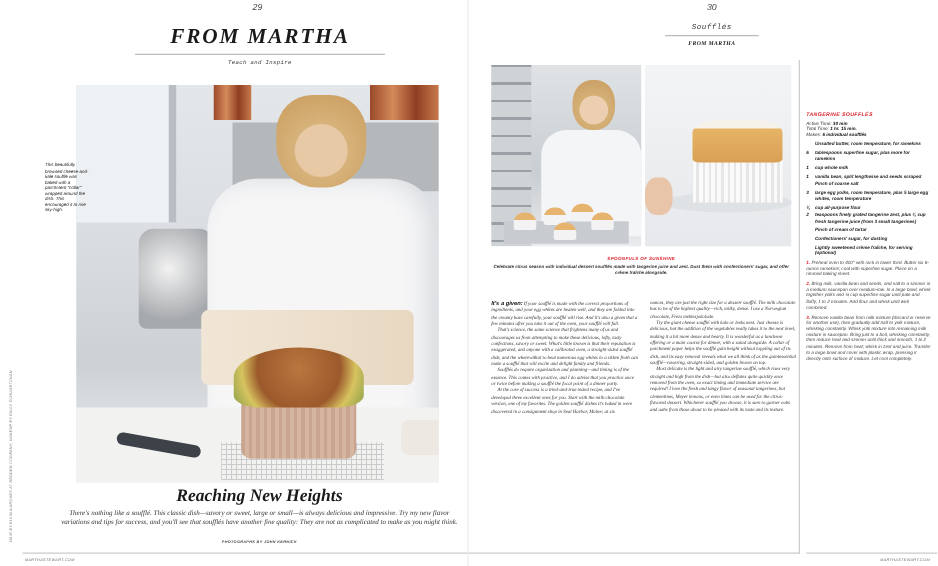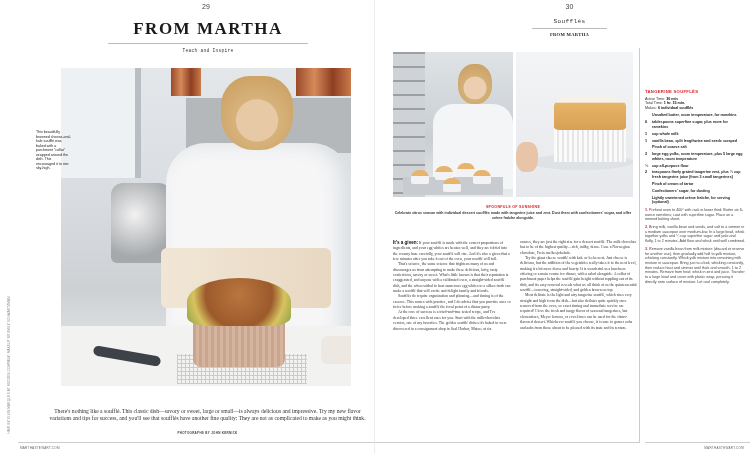--- a/index.html
+++ b/index.html
@@ -1,19 +1,19 @@
 <!DOCTYPE html>
 <html><head>
 <meta charset="utf-8">
 <style>
   * { box-sizing: border-box; margin: 0; padding: 0; }
   html, body { width: 750px; height: 453px; overflow: hidden; background: #fff; }
   body { position: relative; font-family: "Liberation Serif", serif; color: #222; }
 
-  .page { position: absolute; top: 0; height: 453px; background: #fff; }
+  .page { position: absolute; top: 0; height: 453px; background: #fff; font-style: italic; }
   .page-left { left: 0; width: 375px; }
   .page-right { left: 375px; width: 375px; }
   .gutter { position: absolute; left: 374px; top: 0; width: 2px; height: 453px;
     background: linear-gradient(to right, #e8e8e8, #f8f8f8); }
 
   
   .pg-num-l { position: absolute; top: 3px; left: 0; width: 412px; text-align: center;
     font-family: "Liberation Sans", sans-serif; font-size: 7px; color: #444; }
   .title-l { position: absolute; top: 19px; left: 108px; width: 200px; text-align: center;
     font-family: "Liberation Serif", serif; font-size: 17px; font-weight: 700; letter-spacing: 1.5px; color: #1a1a1a; }
@@ -145,20 +145,21 @@
     <div class="scissors"></div>
     <div class="towel"></div>
   </div>
 
   <div class="caption-l">This beautifully browned cheese-and-kale soufflé was baked with a parchment "collar" wrapped around the dish. This encouraged it to rise sky-high.</div>
 
   <div class="side-credit">
     <span>HAIR BY ELVIN MARQUES AT HEDDEN COMPANY; MAKEUP BY EMILY SCHWARTZMAN</span>
   </div>
 
+  <div class="headline-l">Reaching New Heights</div>
   <div class="dek-l">There's nothing like a soufflé. This classic dish—savory or sweet, large or small—is always delicious and impressive. Try my new flavor variations and tips for success, and you'll see that soufflés have another fine quality: They are not as complicated to make as you might think.</div>
   <div class="photo-credit-l">PHOTOGRAPHS BY JOHN KERNICK</div>
   <div class="foot-rule-l"></div>
   <div class="foot-url-l">MARTHASTEWART.COM</div>
 </div>
 
 <div class="gutter"></div>
 
 <div class="page page-right">
   <div class="pg-num-r">30</div>

